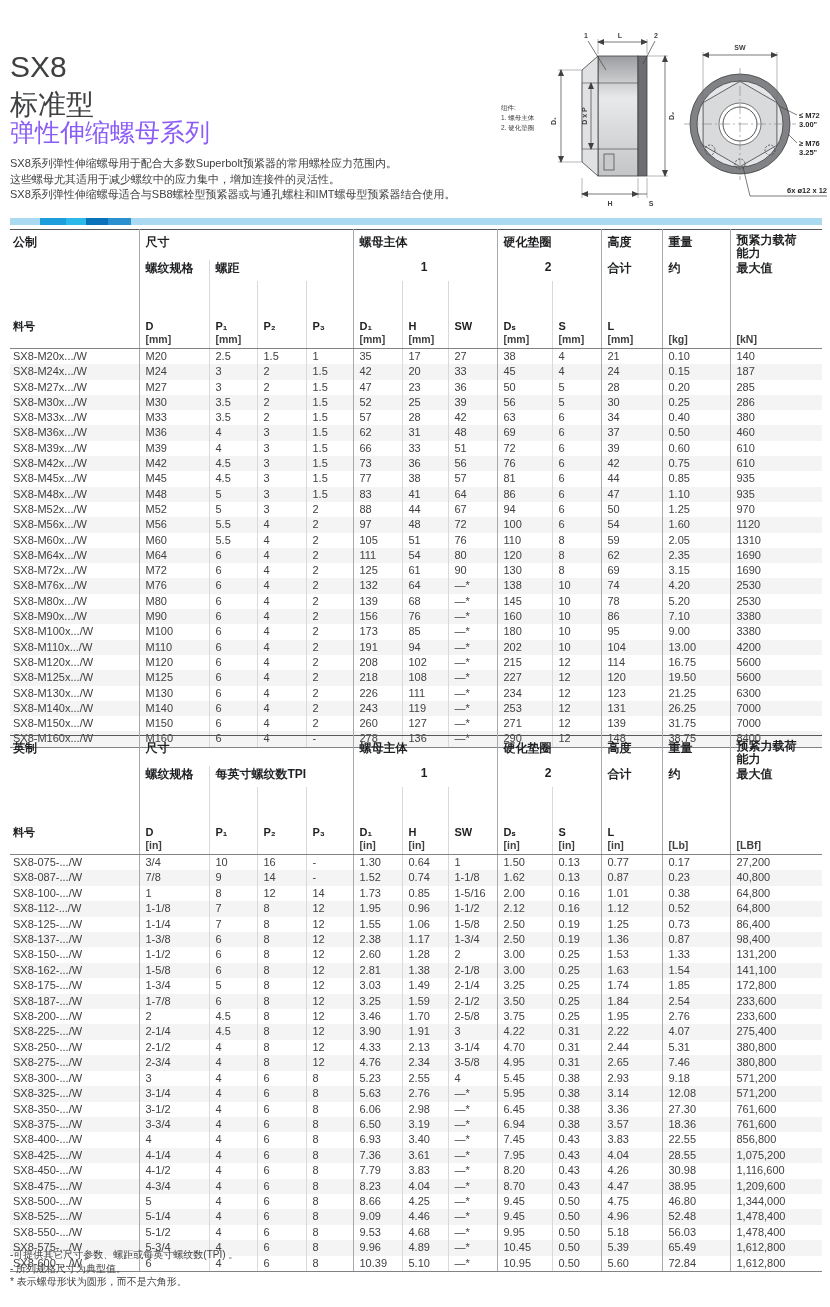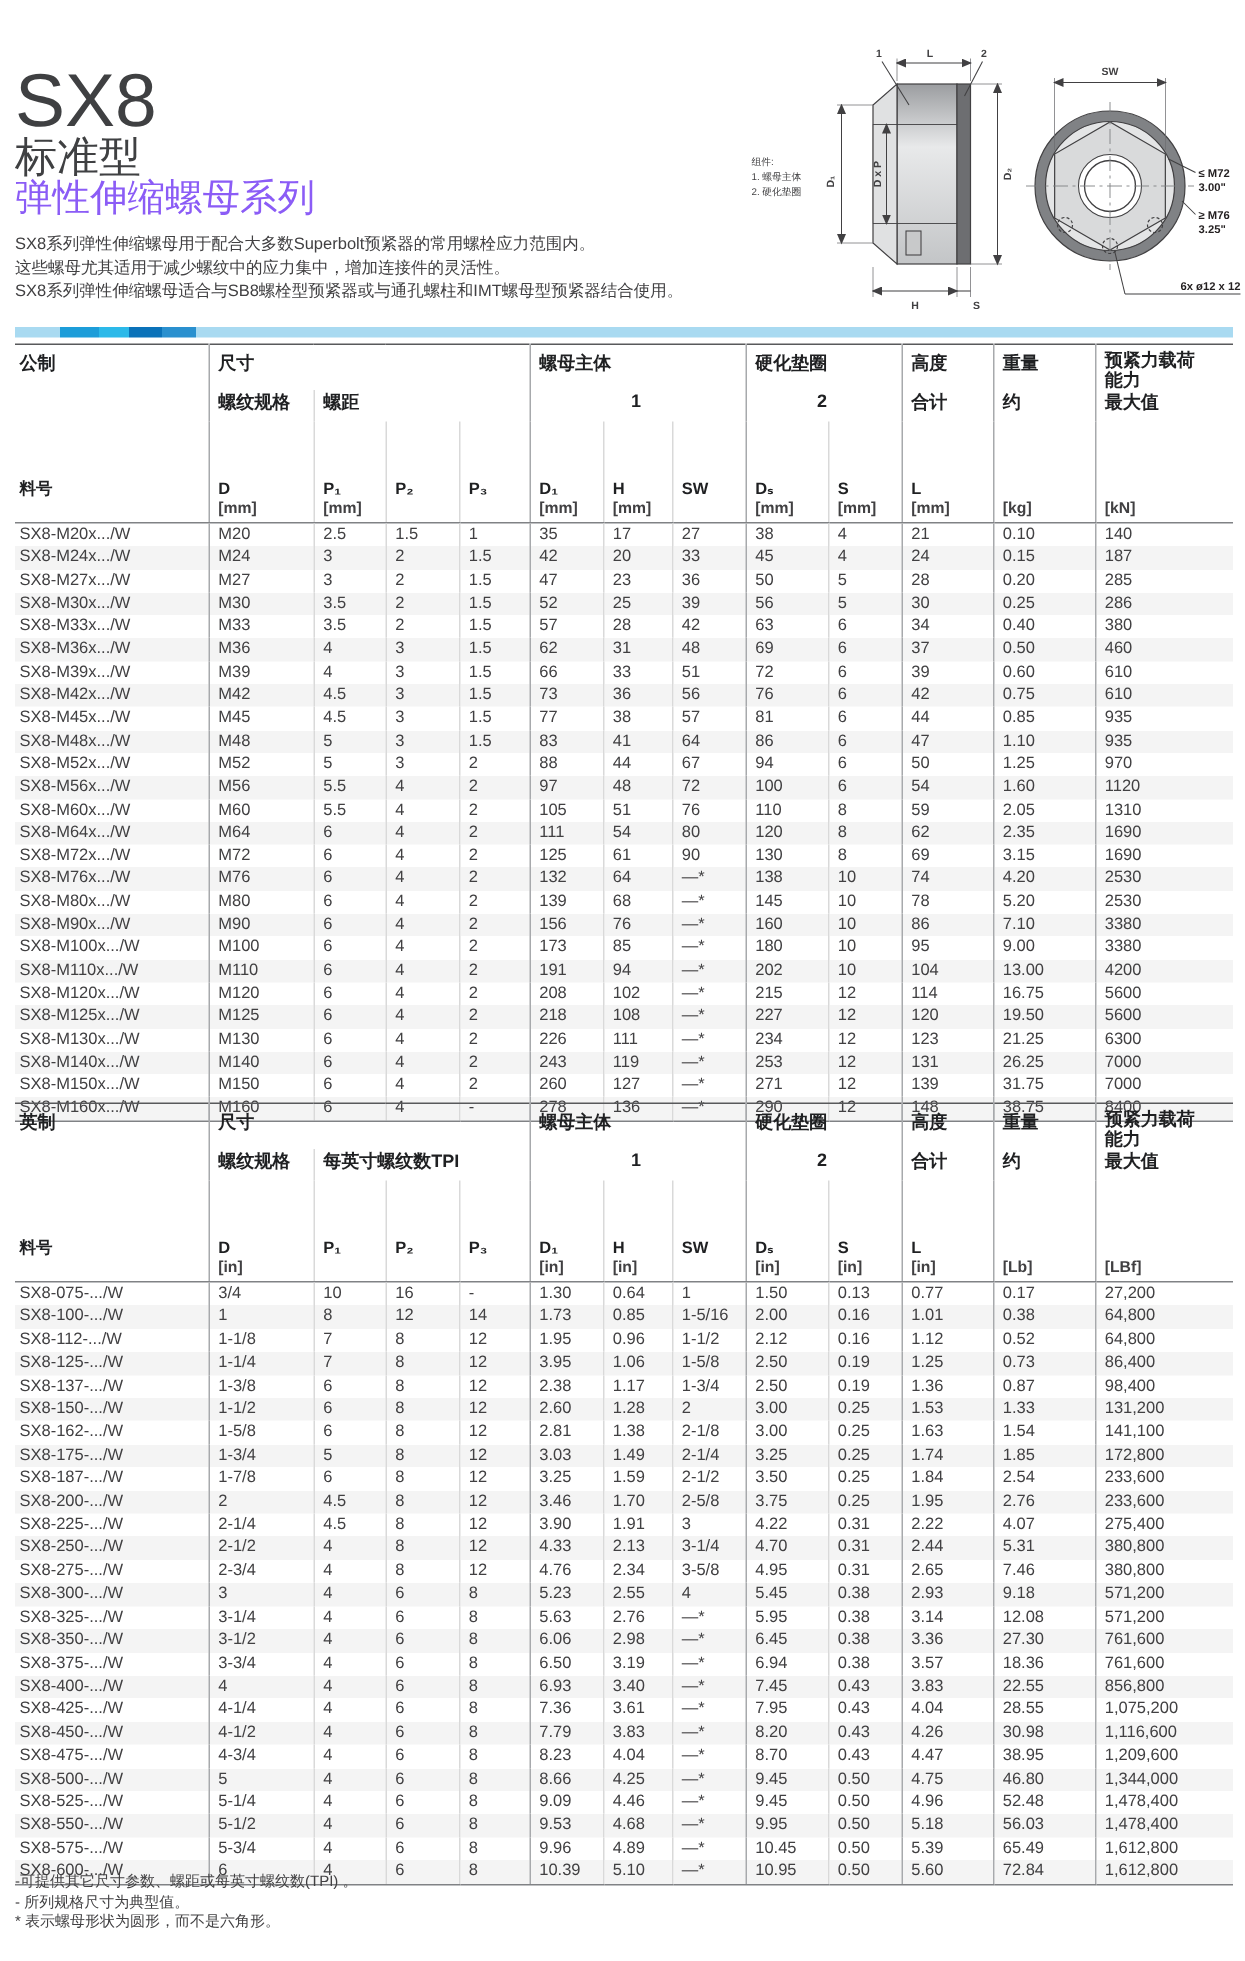--- a/index.html
+++ b/index.html
@@ -1,21 +1,21 @@
 <!DOCTYPE html>
 <html><head>
 <meta charset="utf-8">
 <style>
   html,body{margin:0;padding:0;}
   .page{position:relative;width:830px;height:1307px;background:#ffffff;
         font-family:"Liberation Sans","DejaVu Sans",sans-serif;color:#414042;overflow:hidden;}
 
   
   .masthead{position:absolute;left:10px;top:44px;width:480px;}
-  .title{font-size:50px;font-weight:400;color:#3f4042;margin:0;line-height:46px;}
+  .title{font-size:30px;font-weight:400;color:#3f4042;margin:0;line-height:46px;}
   .sub1{font-size:28px;line-height:24px;margin-top:3px;color:#3f4042;}
   .sub2{font-size:25px;line-height:28px;margin-top:1px;color:#8b5cf6;}
   .intro{margin-top:10px;font-size:11px;line-height:15.5px;color:#414042;}
   .intro div{white-space:nowrap;}
 
   
   .colorbar{position:absolute;left:10px;top:218px;width:812px;height:7px;
     background:linear-gradient(90deg,
       #a9daf1 0px,#a9daf1 30px,
       #1d9dd9 30px,#1d9dd9 56px,
@@ -763,20 +763,35 @@
           <td>1.30</td>
           <td>0.64</td>
           <td>1</td>
           <td>1.50</td>
           <td>0.13</td>
           <td>0.77</td>
           <td>0.17</td>
           <td>27,200</td>
         </tr>
         <tr>
+          <td class="first">SX8-087-.../W</td>
+          <td>7/8</td>
+          <td>9</td>
+          <td>14</td>
+          <td>-</td>
+          <td>1.52</td>
+          <td>0.74</td>
+          <td>1-1/8</td>
+          <td>1.62</td>
+          <td>0.13</td>
+          <td>0.87</td>
+          <td>0.23</td>
+          <td>40,800</td>
+        </tr>
+        <tr>
           <td class="first">SX8-100-.../W</td>
           <td>1</td>
           <td>8</td>
           <td>12</td>
           <td>14</td>
           <td>1.73</td>
           <td>0.85</td>
           <td>1-5/16</td>
           <td>2.00</td>
           <td>0.16</td>
@@ -798,21 +813,21 @@
           <td>1.12</td>
           <td>0.52</td>
           <td>64,800</td>
         </tr>
         <tr>
           <td class="first">SX8-125-.../W</td>
           <td>1-1/4</td>
           <td>7</td>
           <td>8</td>
           <td>12</td>
-          <td>3.95</td>
+          <td>1.55</td>
           <td>1.06</td>
           <td>1-5/8</td>
           <td>2.50</td>
           <td>0.19</td>
           <td>1.25</td>
           <td>0.73</td>
           <td>86,400</td>
         </tr>
         <tr>
           <td class="first">SX8-137-.../W</td>

